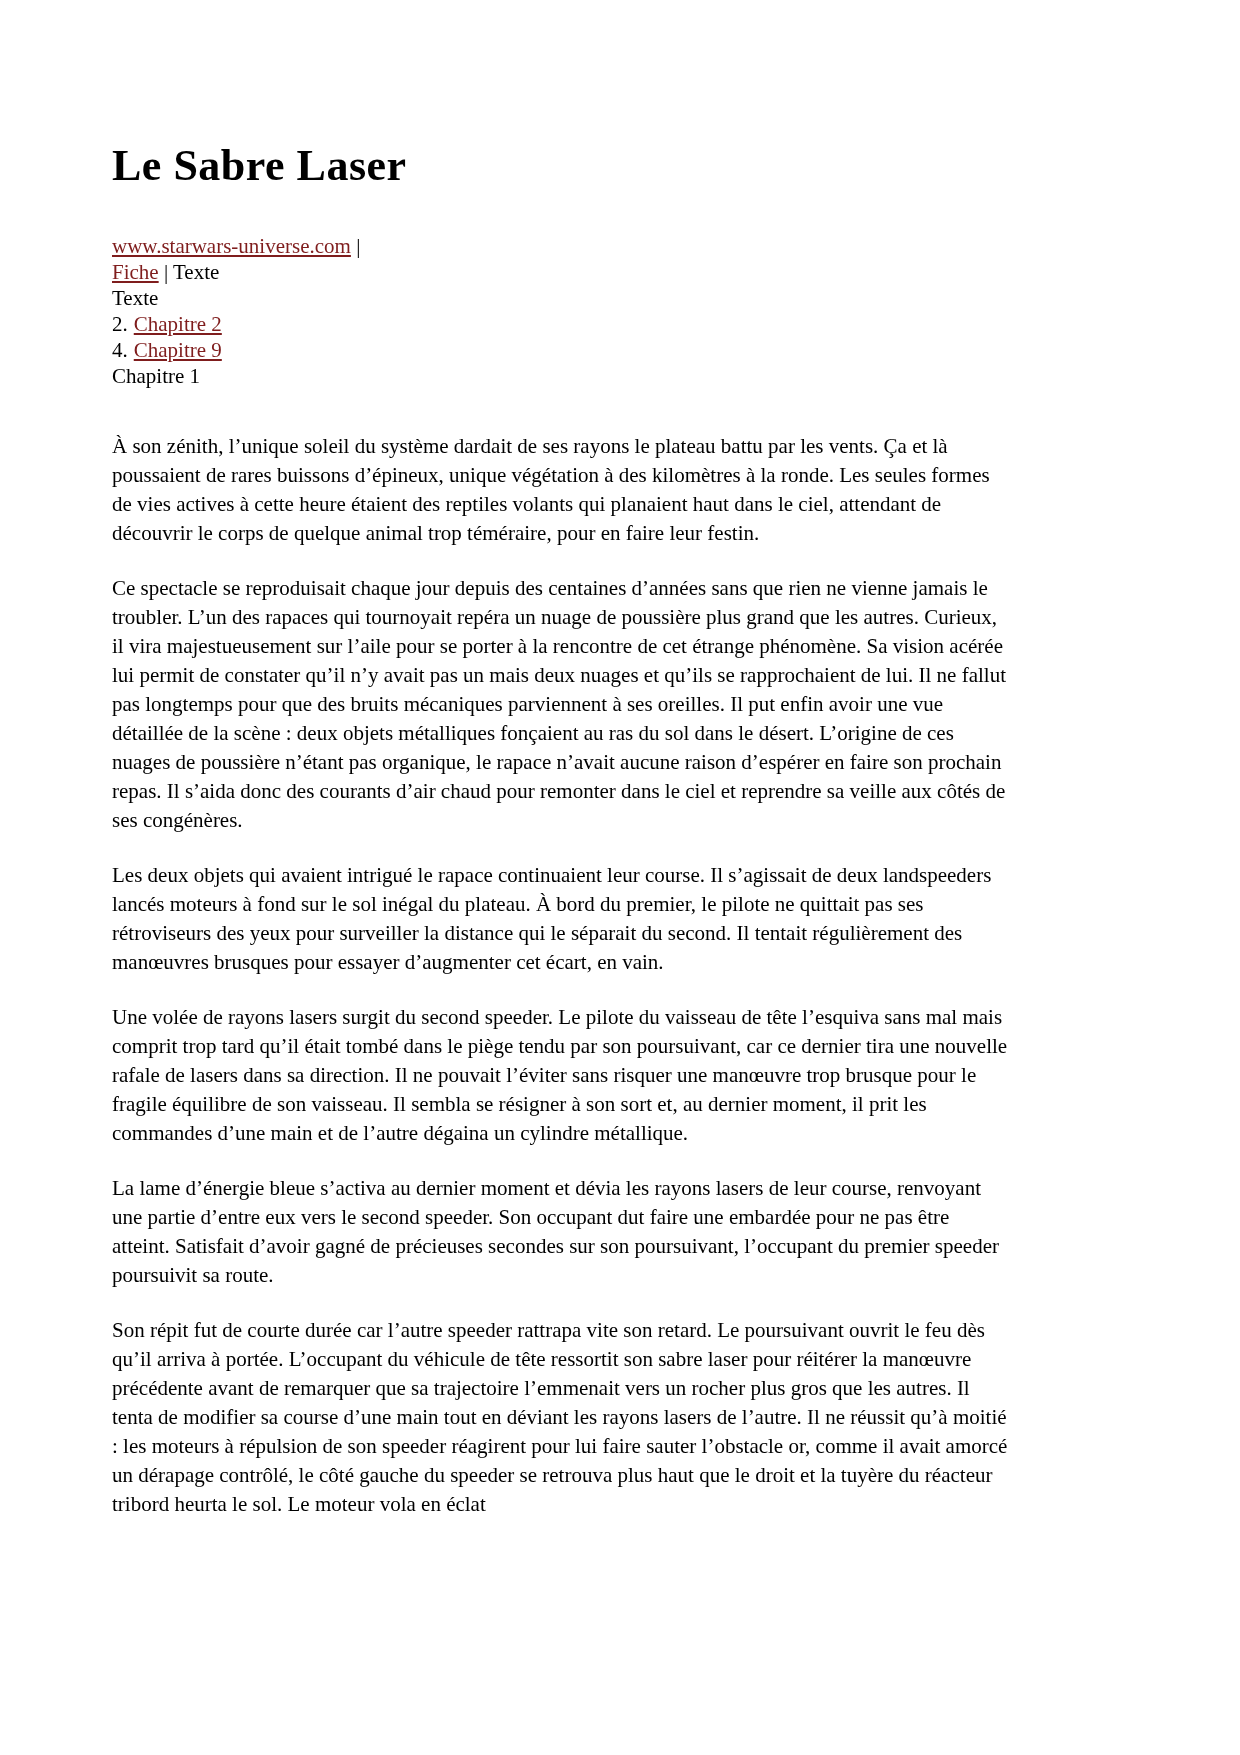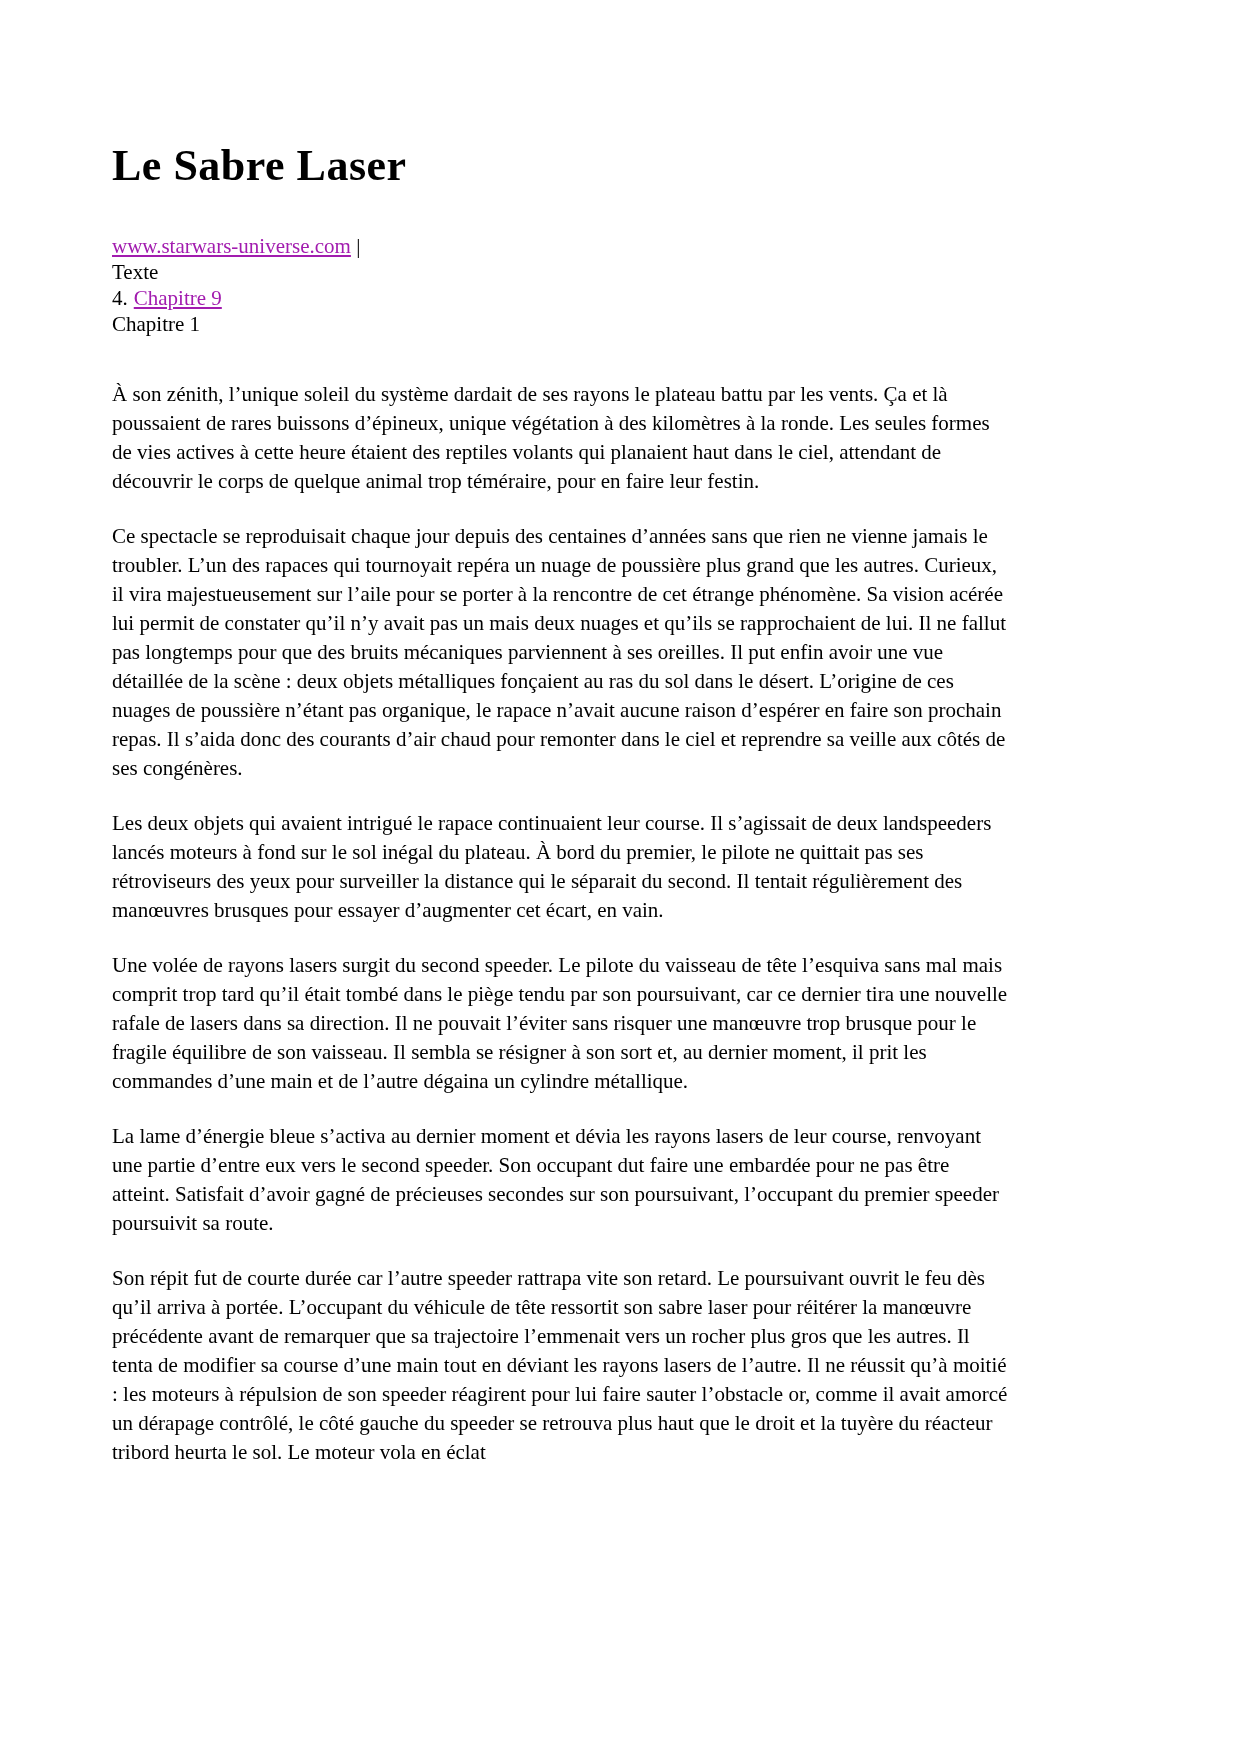--- a/index.html
+++ b/index.html
@@ -25,21 +25,21 @@
     font-weight: bold;
     margin: 0 0 42px 0;
     letter-spacing: 0.5px;
     color: #000000;
   }
   .nav-block {
     font-size: 21px;
     line-height: 26px;
   }
   a.doc-link {
-    color: #a21caf;
+    color: #7f1d1d;
     text-decoration: underline;
     cursor: pointer;
   }
   .sep {
     color: #000000;
     text-decoration: none;
   }
   .chapter-row .num {
     margin-right: 6px;
   }
@@ -62,22 +62,30 @@
 
 <div class="page">
   <div class="content">
 
     <h1 class="doc-title">Le Sabre Laser</h1>
 
     <div class="nav-block">
       <div>
         <a class="doc-link" href="#">www.starwars-universe.com</a><span class="sep"> </span><span class="sep">|</span>
       </div>
+      <div>
+        <a class="doc-link" href="#">Fiche</a>
+        <span class="sep">|</span>
+        <span>Texte</span>
+      </div>
       <div>Texte</div>
 
+      <div class="chapter-row">
+        <span class="num">2.</span><a class="doc-link" href="#">Chapitre 2</a>
+      </div>
       <div class="chapter-row">
         <span class="num">4.</span><a class="doc-link" href="#">Chapitre 9</a>
       </div>
 
       <div class="current-chapter">Chapitre 1</div>
     </div>
 
     <div class="body-text">
       <p>À son zénith, l’unique soleil du système dardait de ses rayons le plateau battu par les vents. Ça et là poussaient de rares buissons d’épineux, unique végétation à des kilomètres à la ronde. Les seules formes de vies actives à cette heure étaient des reptiles volants qui planaient haut dans le ciel, attendant de découvrir le corps de quelque animal trop téméraire, pour en faire leur festin.</p>
       <p>Ce spectacle se reproduisait chaque jour depuis des centaines d’années sans que rien ne vienne jamais le troubler. L’un des rapaces qui tournoyait repéra un nuage de poussière plus grand que les autres. Curieux, il vira majestueusement sur l’aile pour se porter à la rencontre de cet étrange phénomène. Sa vision acérée lui permit de constater qu’il n’y avait pas un mais deux nuages et qu’ils se rapprochaient de lui. Il ne fallut pas longtemps pour que des bruits mécaniques parviennent à ses oreilles. Il put enfin avoir une vue détaillée de la scène : deux objets métalliques fonçaient au ras du sol dans le désert. L’origine de ces nuages de poussière n’étant pas organique, le rapace n’avait aucune raison d’espérer en faire son prochain repas. Il s’aida donc des courants d’air chaud pour remonter dans le ciel et reprendre sa veille aux côtés de ses congénères.</p>

